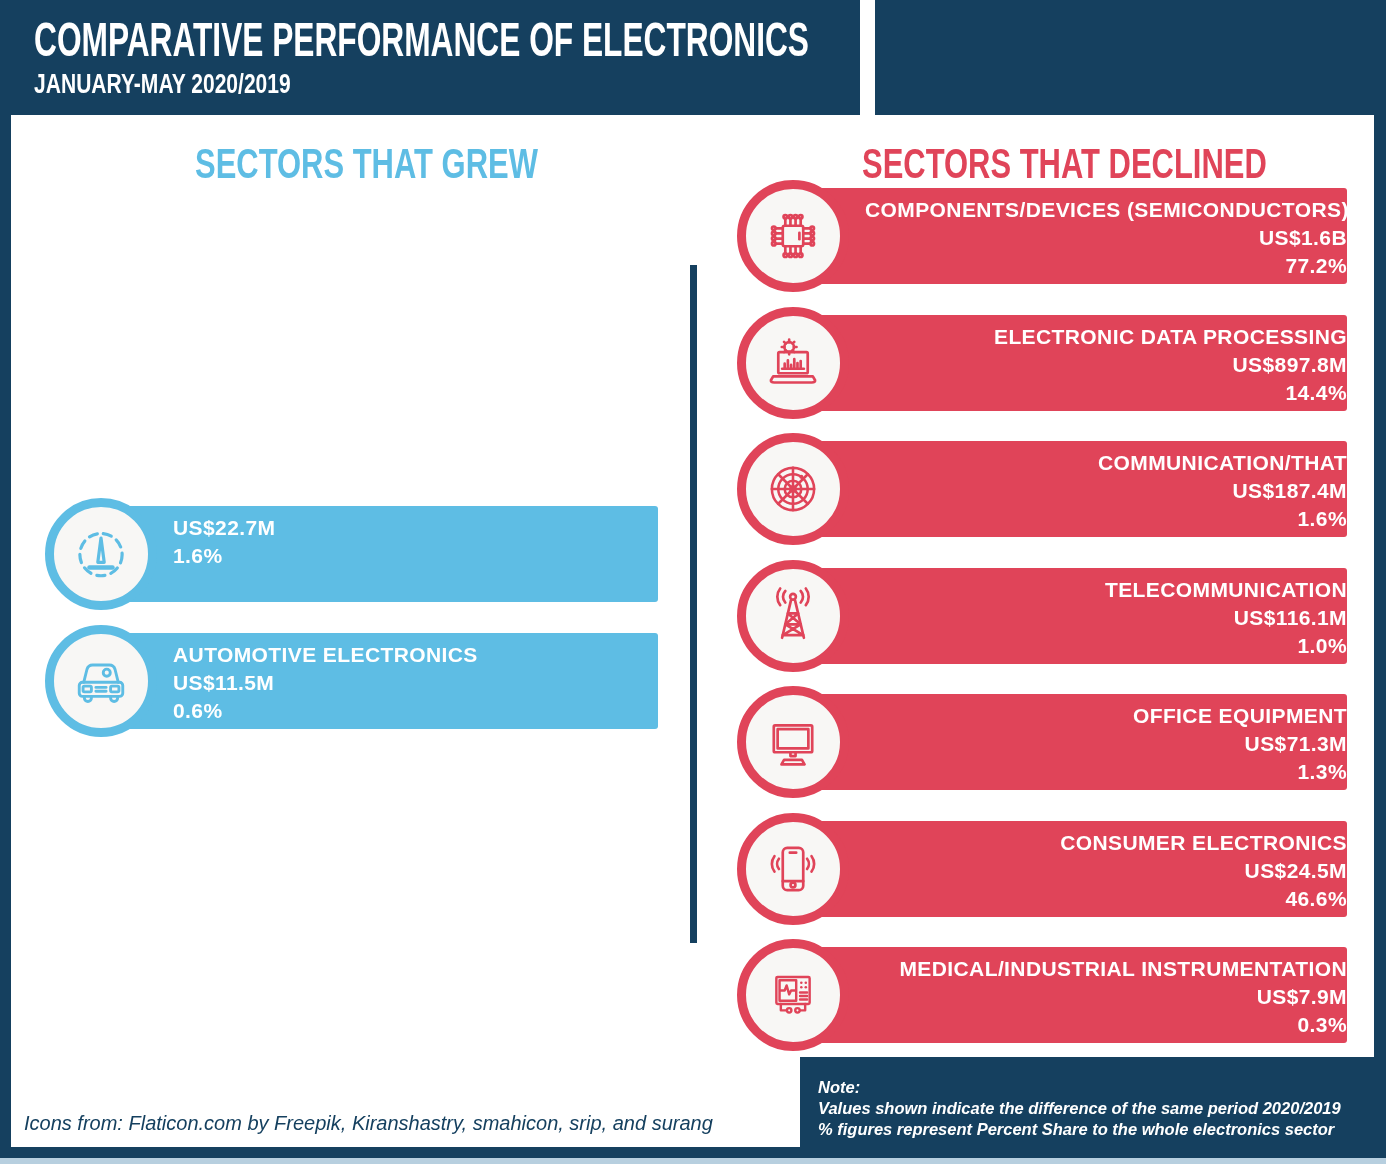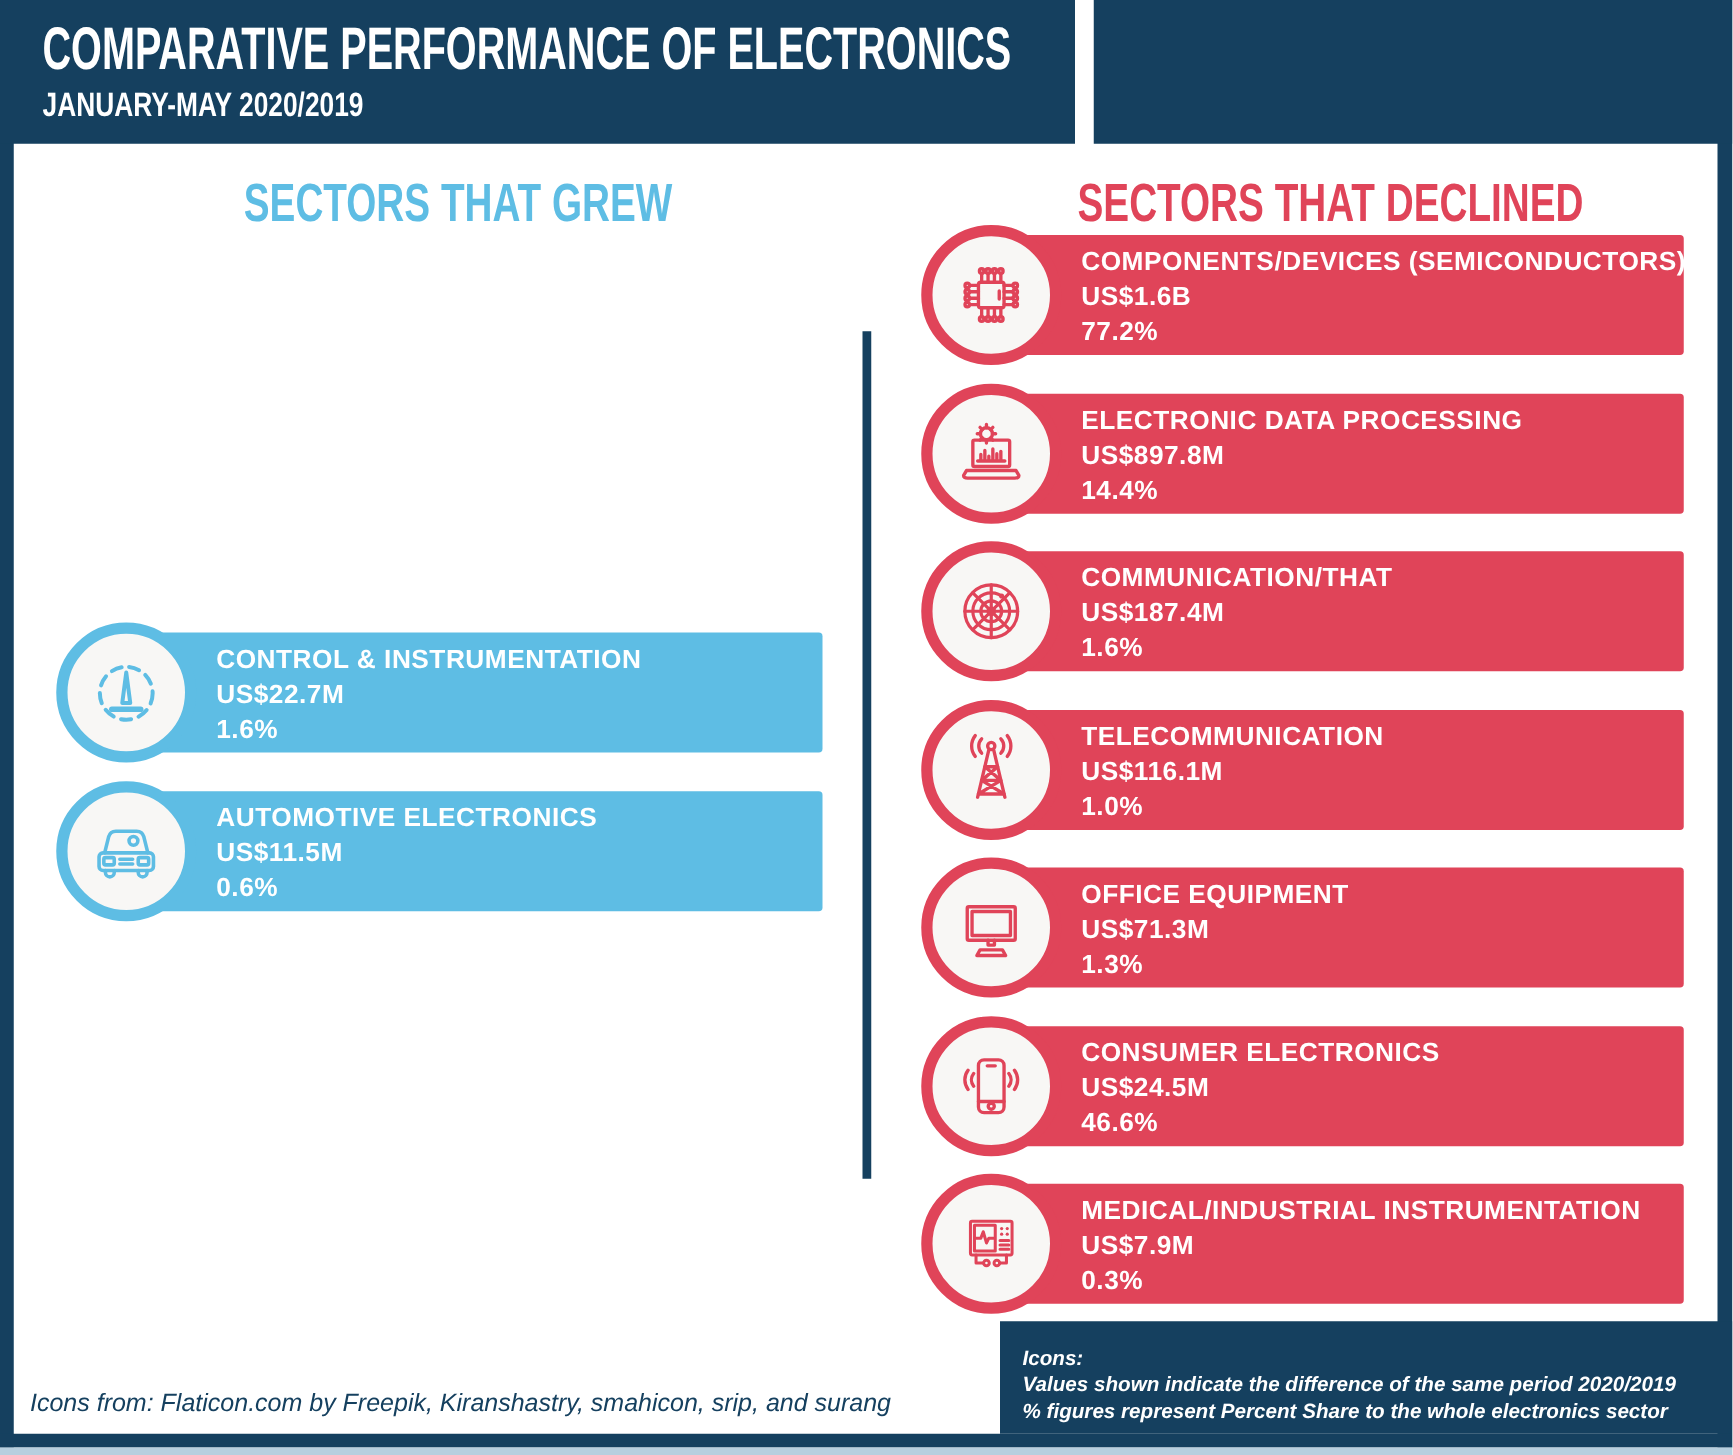--- a/index.html
+++ b/index.html
@@ -34,21 +34,21 @@
     box-sizing:border-box;border:9px solid;background:var(--circle-bg);
     display:flex;align-items:center;justify-content:center;z-index:2;
   }
   .badge svg{width:64px;height:64px;display:block;}
   .row--red .badge{border-color:var(--red);color:var(--red);}
   .row--blue .badge{border-color:var(--blue);color:var(--blue);}
   .bar{
     position:absolute;left:56px;top:8px;height:96px;border-radius:3px;color:#fff;
     padding:8px 0 0 72px;box-sizing:border-box;z-index:1;
   }
-  .row--red .bar{background:var(--red);width:554px;}
+  .row--red .bar{background:var(--red);width:554px;text-align:right;}
   .row--blue .bar{background:var(--blue);width:557px;}
   .bar > div{font-weight:bold;font-size:21px;line-height:28px;letter-spacing:.4px;white-space:nowrap;}
   .note{
     position:absolute;left:800px;top:1057px;width:586px;height:90px;background:var(--navy);
     color:#fff;font-style:italic;font-weight:bold;font-size:16.5px;line-height:21px;
     padding:20px 0 0 18px;box-sizing:border-box;
   }
   .credits{position:absolute;left:24px;top:1112px;font-size:20px;font-style:italic;color:var(--navy);white-space:nowrap;}
 </style>
 </head>
@@ -77,21 +77,20 @@
       <div class="badge">
         <span class="icon-holder">
             <svg viewBox="0 0 100 100" fill="none" stroke="currentColor" stroke-width="5" stroke-linecap="round" stroke-linejoin="round">
               <circle cx="50" cy="51" r="33" stroke-dasharray="13 9.6"></circle>
               <path d="M50 25 L45 63 H55 Z"></path>
               <path d="M32 71 H68" stroke-width="7"></path>
             </svg>
           </span>
       </div>
       <div class="bar">
-        <div class="bar-label">CONTROL &amp; INSTRUMENTATION</div>
         <div class="bar-value">US$22.7M</div>
         <div class="bar-percent">1.6%</div>
       </div>
     </div>
       <div class="row row--blue" style="left: 45px; top: 625px;">
       <div class="badge">
         <span class="icon-holder">
             <svg viewBox="0 0 100 100" fill="none" stroke="currentColor" stroke-width="4.5" stroke-linecap="round" stroke-linejoin="round">
               <path d="M23 52 L28 32 Q30 25 37 25 L63 25 Q70 25 72 32 L77 52"></path>
               <rect x="16" y="52" width="68" height="22" rx="5"></rect>
@@ -251,20 +250,20 @@
       </div>
       <div class="bar">
         <div class="bar-label">MEDICAL/INDUSTRIAL INSTRUMENTATION</div>
         <div class="bar-value">US$7.9M</div>
         <div class="bar-percent">0.3%</div>
       </div>
     </div>
     </div>
 
   <div class="note">
-    <div>Icons:</div>
+    <div>Note:</div>
     <div>Values shown indicate the difference of the same period 2020/2019</div>
     <div>% figures represent Percent Share to the whole electronics sector</div>
   </div>
 
   <div class="credits">Icons from: Flaticon.com by Freepik, Kiranshastry, smahicon, srip, and surang</div>
 
 </div>
 
 </body></html>

